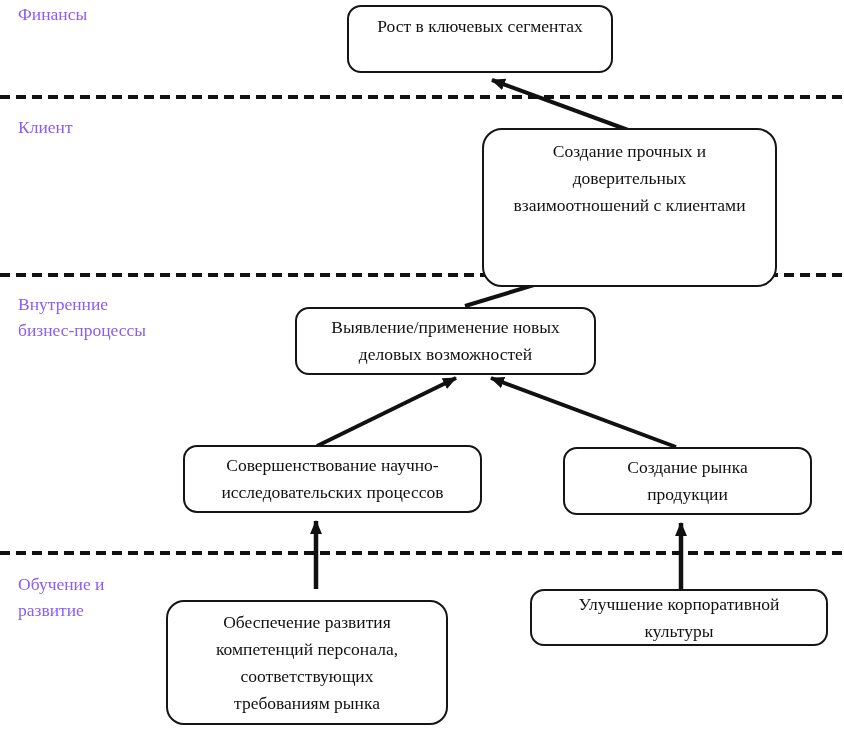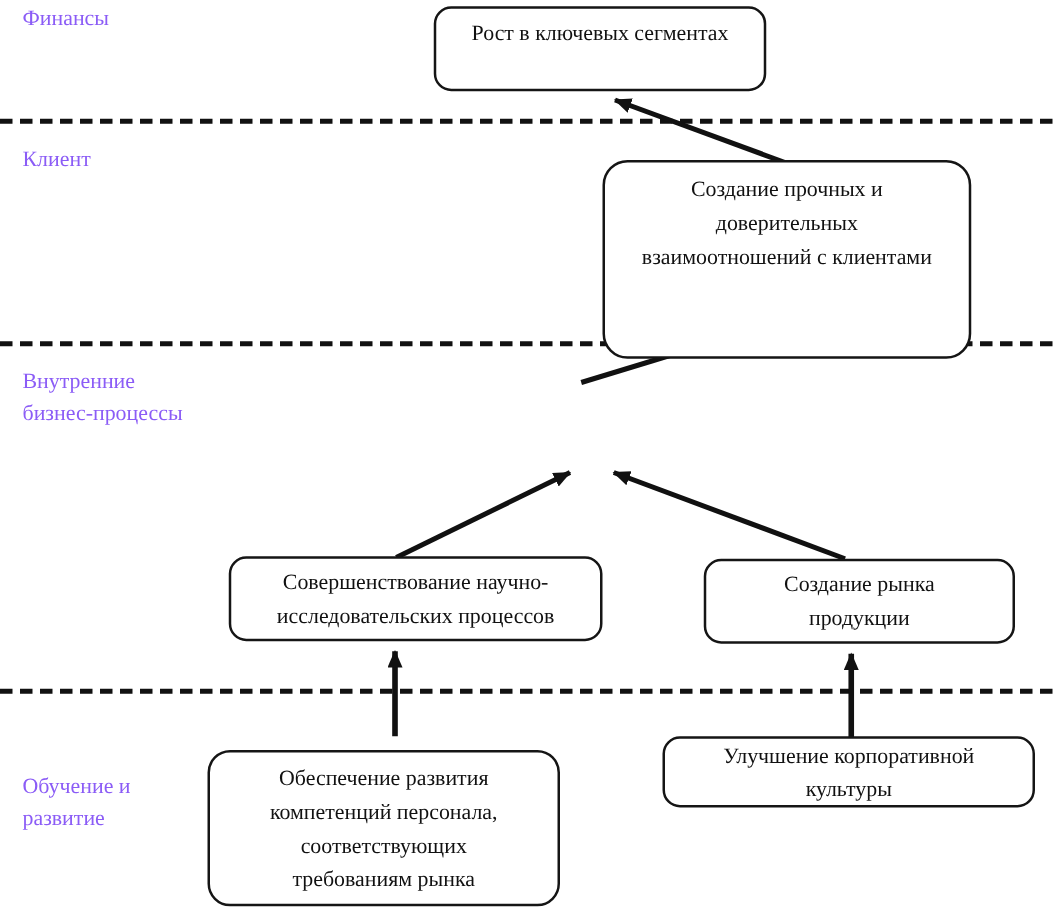--- a/index.html
+++ b/index.html
@@ -78,33 +78,37 @@
     <line x1="317" y1="446" x2="456" y2="378" stroke="#111111" stroke-width="4" marker-end="url(#arrowhead)"></line>
     <line x1="676" y1="447" x2="491" y2="378" stroke="#111111" stroke-width="4" marker-end="url(#arrowhead)"></line>
     <line x1="316" y1="589" x2="316" y2="521" stroke="#111111" stroke-width="4.5" marker-end="url(#arrowhead)"></line>
     <line x1="681" y1="590" x2="681" y2="523" stroke="#111111" stroke-width="4.5" marker-end="url(#arrowhead)"></line>
   </svg>
 
   <div class="perspective-label" style="left:18px; top:1px;">Финансы</div>
   <div class="perspective-label" style="left:18px; top:114px;">Клиент</div>
   <div class="perspective-label" style="left:18px; top:291px;">Внутренние
 бизнес-процессы</div>
-  <div class="perspective-label" style="left:18px; top:571px;margin-top:44px;">Обучение и
+  <div class="perspective-label" style="left:18px; top:571px;">Обучение и
 развитие</div>
 
   <div class="node top-align" id="node-growth">
     <span>Рост в ключевых сегментах</span>
   </div>
 
   <div class="node top-align" id="node-client">
     <span>Создание прочных и
 доверительных
 взаимоотношений с клиентами</span>
   </div>
 
+  <div class="node" id="node-opportunities">
+    <span>Выявление/применение новых
+деловых возможностей</span>
+  </div>
 
   <div class="node" id="node-research">
     <span>Совершенствование научно-
 исследовательских процессов</span>
   </div>
 
   <div class="node" id="node-products">
     <span>Создание рынка
 продукции</span>
   </div>

